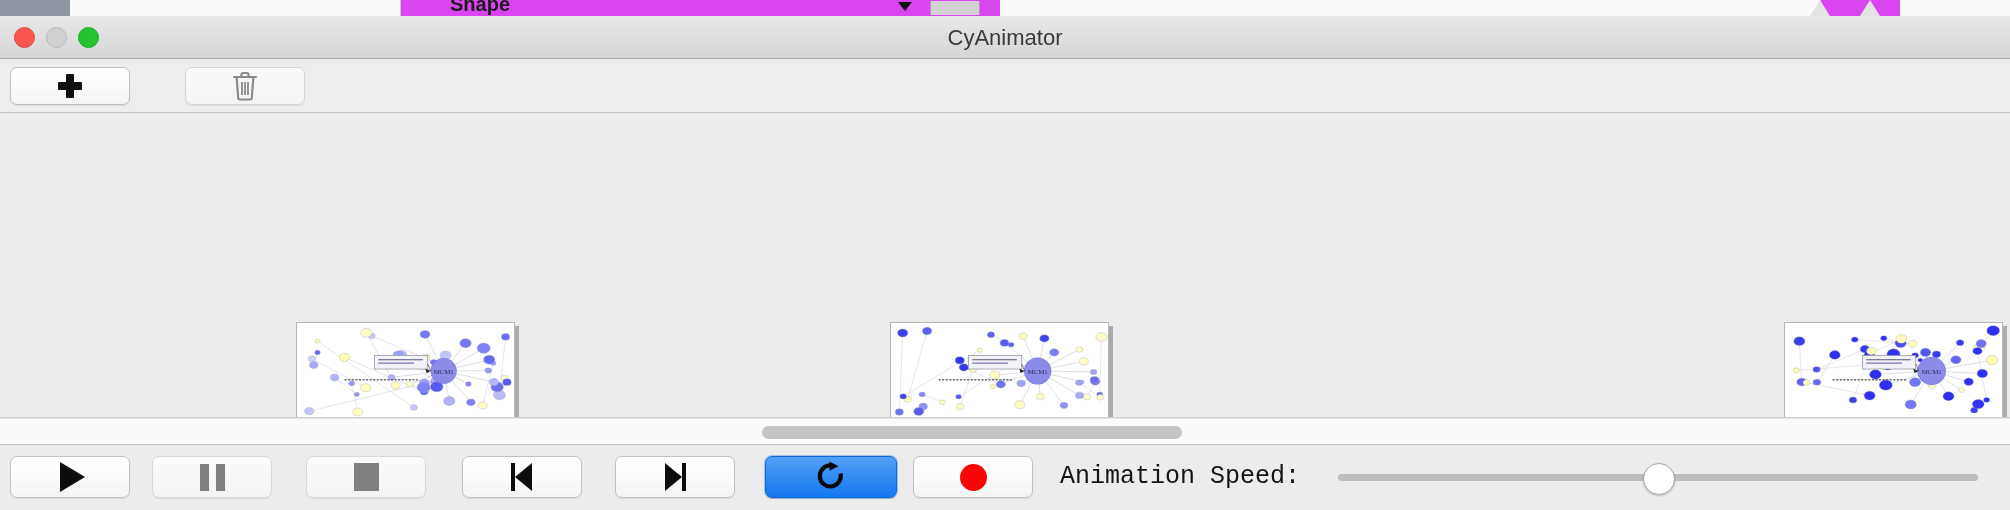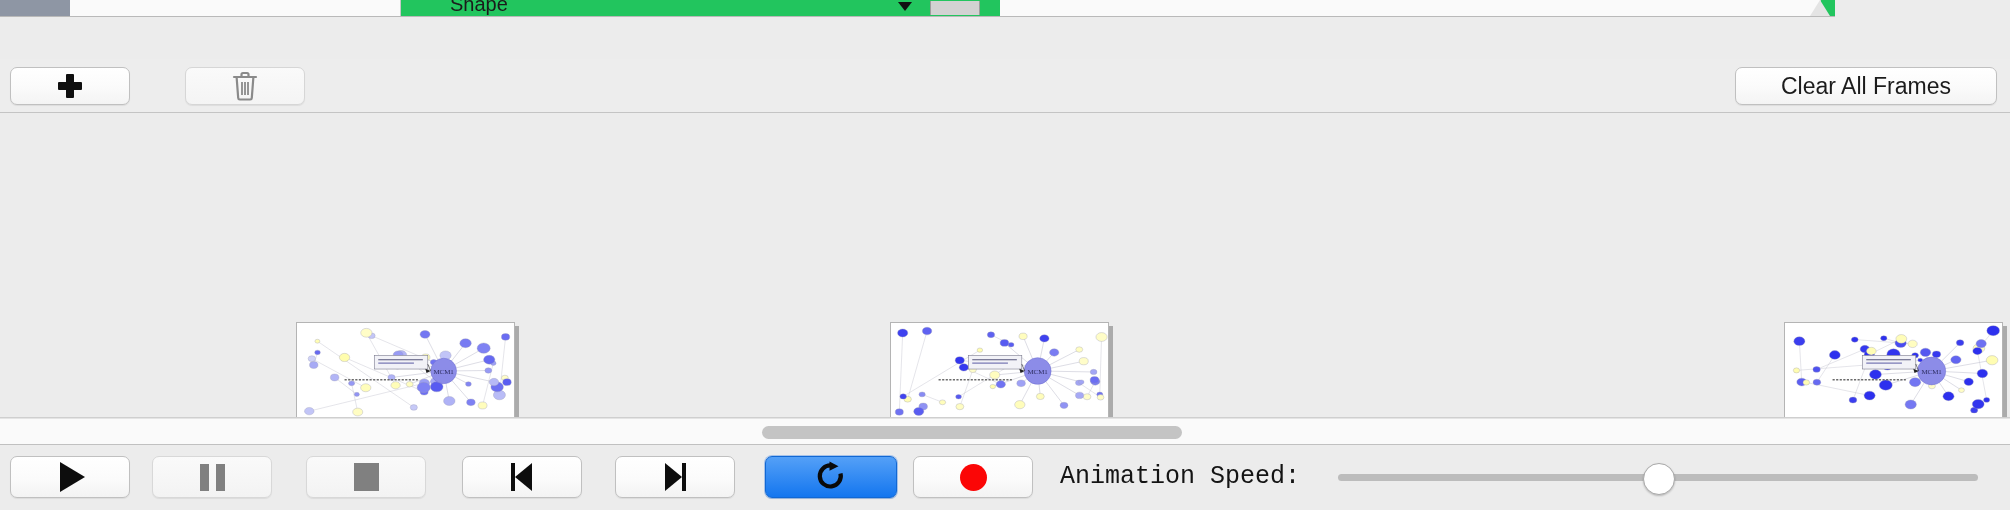--- a/index.html
+++ b/index.html
@@ -17,24 +17,25 @@
     width: 2010px;
     height: 510px;
     overflow: hidden;
     background: #ececec;
   }
 
   
   .bg-strip {
     position: absolute;
     left: 0; top: 0;
-    width: 1835px; height: 16px;
-    background: #22c55e;
+    width: 2010px; height: 16px;
+    background: #d946ef;
     border-bottom: 1px solid #b9b9b9;
     overflow: hidden;
+    font-weight: bold;
   }
   .bg-strip .bseg {
     position: absolute;
     top: 0;
     height: 16px;
     border-right: 1px solid #c8c8c8;
     background: #fafafa;
   }
   .bg-strip .bdark {
     position: absolute;
@@ -329,39 +330,44 @@
     <div class="bseg" style="left:300px; width:100px;"></div>
     <div class="btext">Shape</div>
     <div class="bcaret" style="left:898px;"></div>
     <div class="bhandle" style="left:930px;"></div>
     <div class="bseg" style="left:1000px; width:820px;"></div>
     <div class="btri" style="left:1810px;"></div>
     <div class="btri" style="left:1860px;"></div>
     <div class="bseg" style="left:1900px; width:110px;"></div>
   </div>
 
+  <div class="titlebar">
+    <div class="traffic">
+      <div class="light red"></div>
+      <div class="light yellow"></div>
+      <div class="light green"></div>
+    </div>
+    <div class="win-title">CyAnimator</div>
+  </div>
 
   <div class="toolbar">
 
     <div class="btn btn-add">
       <div class="plus-icon"></div>
     </div>
 
     <div class="btn btn-del disabled">
       <svg width="26" height="30" viewBox="0 0 26 30">
         <path d="M2 6 H24" stroke="#8a8a8a" stroke-width="2.2" fill="none" stroke-linecap="round"></path>
         <path d="M9.5 6 V3.4 a1.4 1.4 0 0 1 1.4 -1.4 h4.2 a1.4 1.4 0 0 1 1.4 1.4 V6" stroke="#8a8a8a" stroke-width="2.2" fill="none"></path>
         <path d="M4.6 6 L6.2 27 a1.6 1.6 0 0 0 1.6 1.5 h10.4 a1.6 1.6 0 0 0 1.6 -1.5 L21.4 6" stroke="#8a8a8a" stroke-width="2.2" fill="none"></path>
         <path d="M10 11 V24 M13 11 V24 M16 11 V24" stroke="#8a8a8a" stroke-width="1.8" fill="none"></path>
       </svg>
     </div>
 
-    <div class="btn btn-clear">
-      <span class="lbl">Clear All Frames</span>
-    </div>
   </div>
 
   <div class="timeline">
     <div id="frames-layer">
         <div class="frame" style="left: 296px;">
       <svg viewBox="0 0 219 97" preserveAspectRatio="none">
         <rect x="0" y="0" width="219" height="97" fill="#ffffff"></rect>
         <g>
               <line x1="148" y1="49" x2="198.8" y2="60.3" stroke="#b9b9c9" stroke-width="0.5"></line>
               <line x1="148" y1="49" x2="173.0" y2="62.3" stroke="#b9b9c9" stroke-width="0.5"></line>

